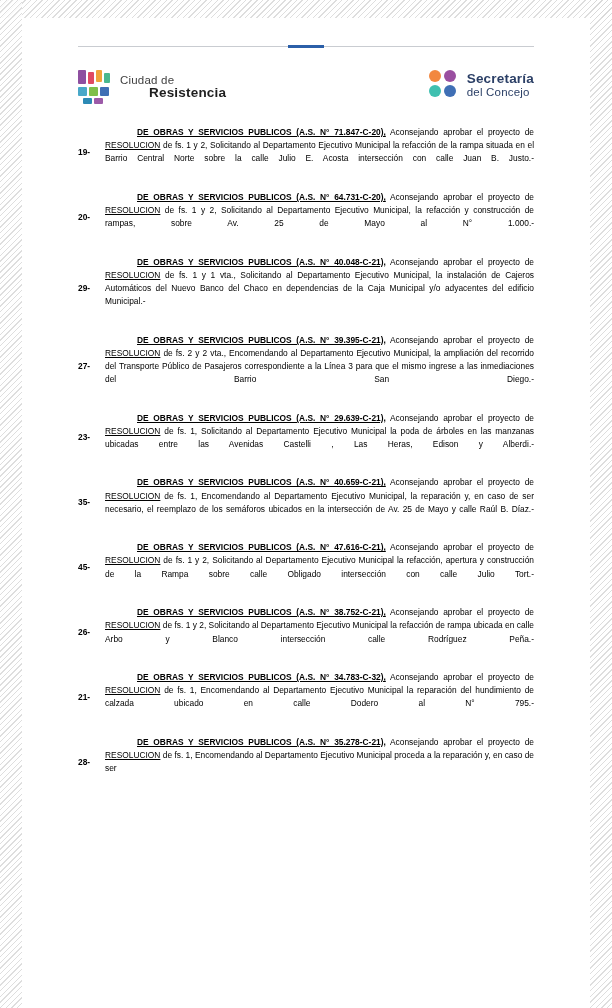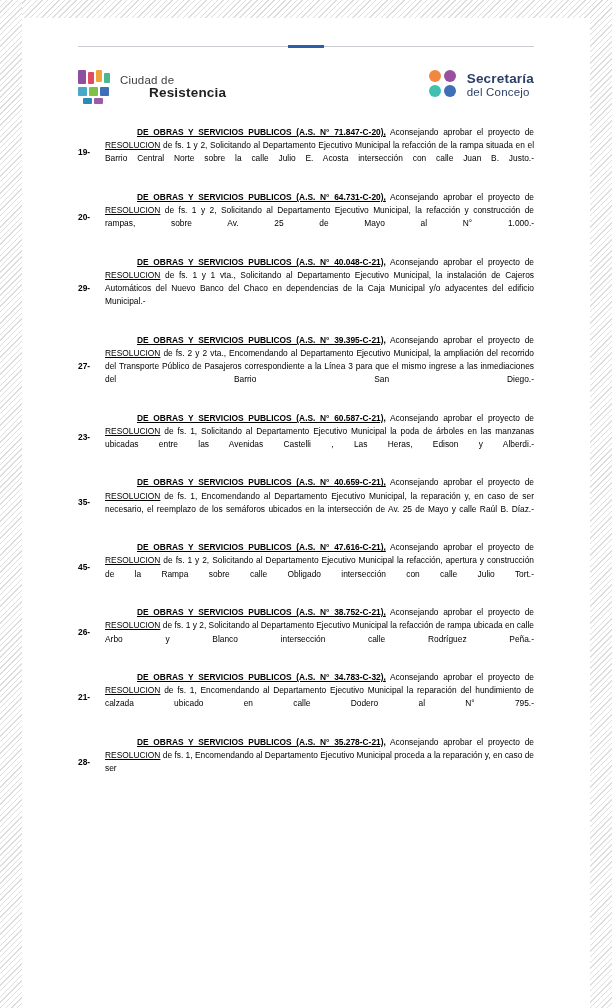--- a/index.html
+++ b/index.html
@@ -250,21 +250,21 @@
         <div class="item">
           <div class="num">29-</div>
           <div class="body"><span class="head">DE OBRAS Y SERVICIOS PUBLICOS (A.S. N° 40.048-C-21),</span><span> Aconsejando aprobar el proyecto de </span><span class="res">RESOLUCION</span><span> de fs. 1 y 1 vta., Solicitando al Departamento Ejecutivo Municipal, la instalación de Cajeros Automáticos del Nuevo Banco del Chaco en dependencias de la Caja Municipal y/o adyacentes del edificio Municipal.-</span></div>
         </div>
         <div class="item">
           <div class="num">27-</div>
           <div class="body"><span class="head">DE OBRAS Y SERVICIOS PUBLICOS (A.S. N° 39.395-C-21),</span><span> Aconsejando aprobar el proyecto de </span><span class="res">RESOLUCION</span><span> de fs. 2 y 2 vta., Encomendando al Departamento Ejecutivo Municipal, la ampliación del recorrido del Transporte Público de Pasajeros correspondiente a la Línea 3 para que el mismo ingrese a las inmediaciones del Barrio San Diego.-</span></div>
         </div>
         <div class="item">
           <div class="num">23-</div>
-          <div class="body"><span class="head">DE OBRAS Y SERVICIOS PUBLICOS (A.S. N° 60.587-C-21),</span><span> Aconsejando aprobar el proyecto de </span><span class="res">RESOLUCION</span><span> de fs. 1, Solicitando al Departamento Ejecutivo Municipal la poda de árboles en las manzanas ubicadas entre las Avenidas Castelli , Las Heras, Edison y Alberdi.-</span></div>
+          <div class="body"><span class="head">DE OBRAS Y SERVICIOS PUBLICOS (A.S. N° 29.639-C-21),</span><span> Aconsejando aprobar el proyecto de </span><span class="res">RESOLUCION</span><span> de fs. 1, Solicitando al Departamento Ejecutivo Municipal la poda de árboles en las manzanas ubicadas entre las Avenidas Castelli , Las Heras, Edison y Alberdi.-</span></div>
         </div>
         <div class="item">
           <div class="num">35-</div>
           <div class="body"><span class="head">DE OBRAS Y SERVICIOS PUBLICOS (A.S. N° 40.659-C-21),</span><span> Aconsejando aprobar el proyecto de </span><span class="res">RESOLUCION</span><span> de fs. 1, Encomendando al Departamento Ejecutivo Municipal, la reparación y, en caso de ser necesario, el reemplazo de los semáforos ubicados en la intersección de Av. 25 de Mayo y calle Raúl B. Díaz.-</span></div>
         </div>
         <div class="item">
           <div class="num">45-</div>
           <div class="body"><span class="head">DE OBRAS Y SERVICIOS PUBLICOS (A.S. N° 47.616-C-21),</span><span> Aconsejando aprobar el proyecto de </span><span class="res">RESOLUCION</span><span> de fs. 1 y 2, Solicitando al Departamento Ejecutivo Municipal la refacción, apertura y construcción de la Rampa sobre calle Obligado intersección con calle Julio Tort.-</span></div>
         </div>
         <div class="item">

